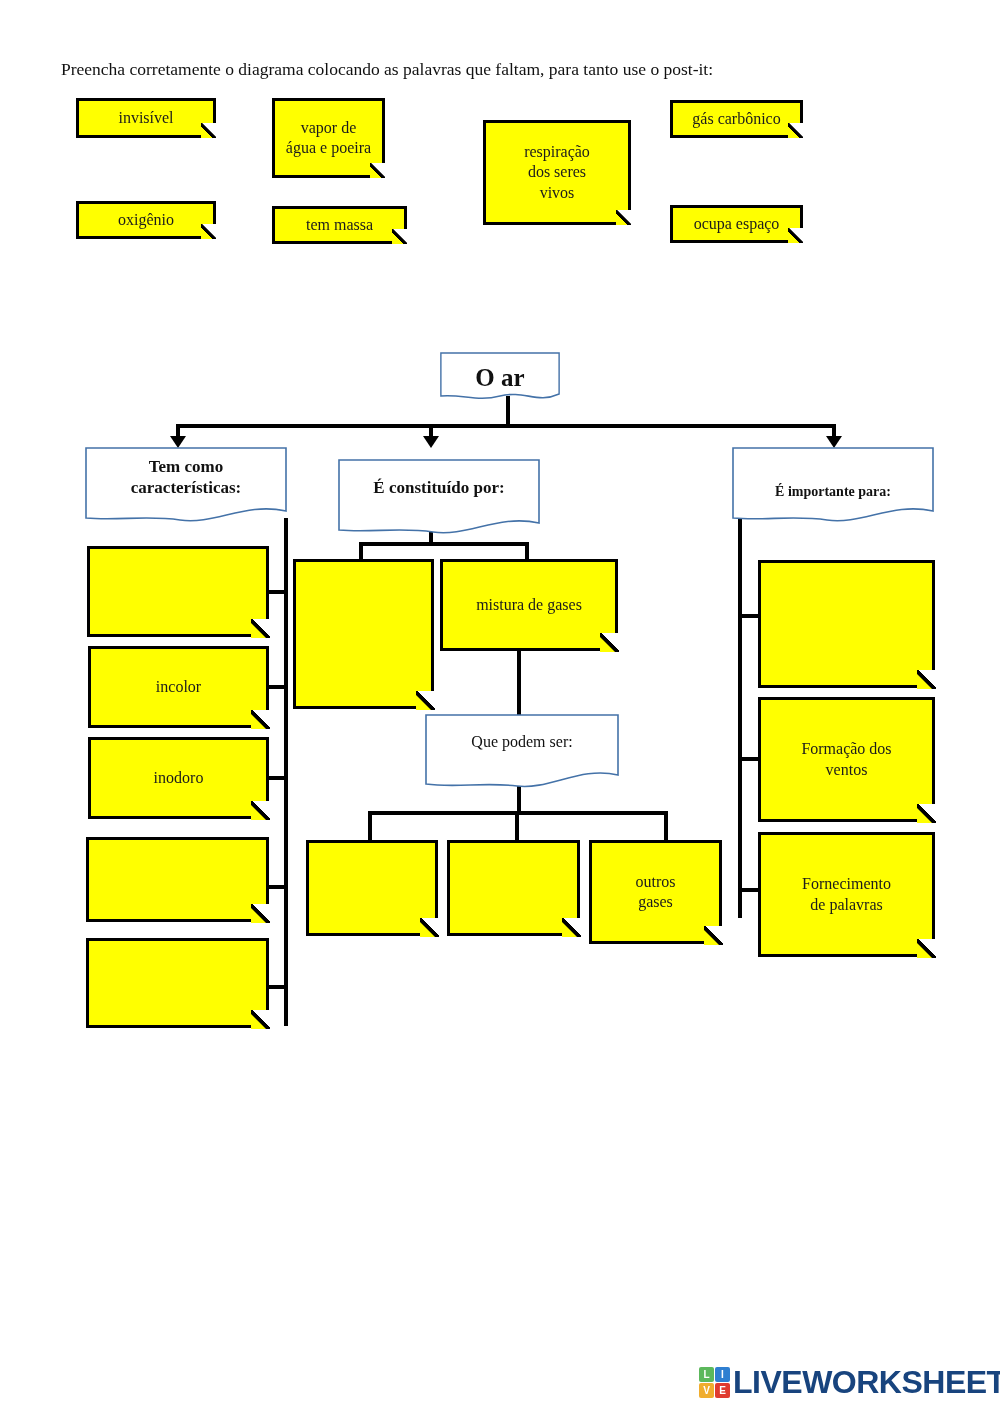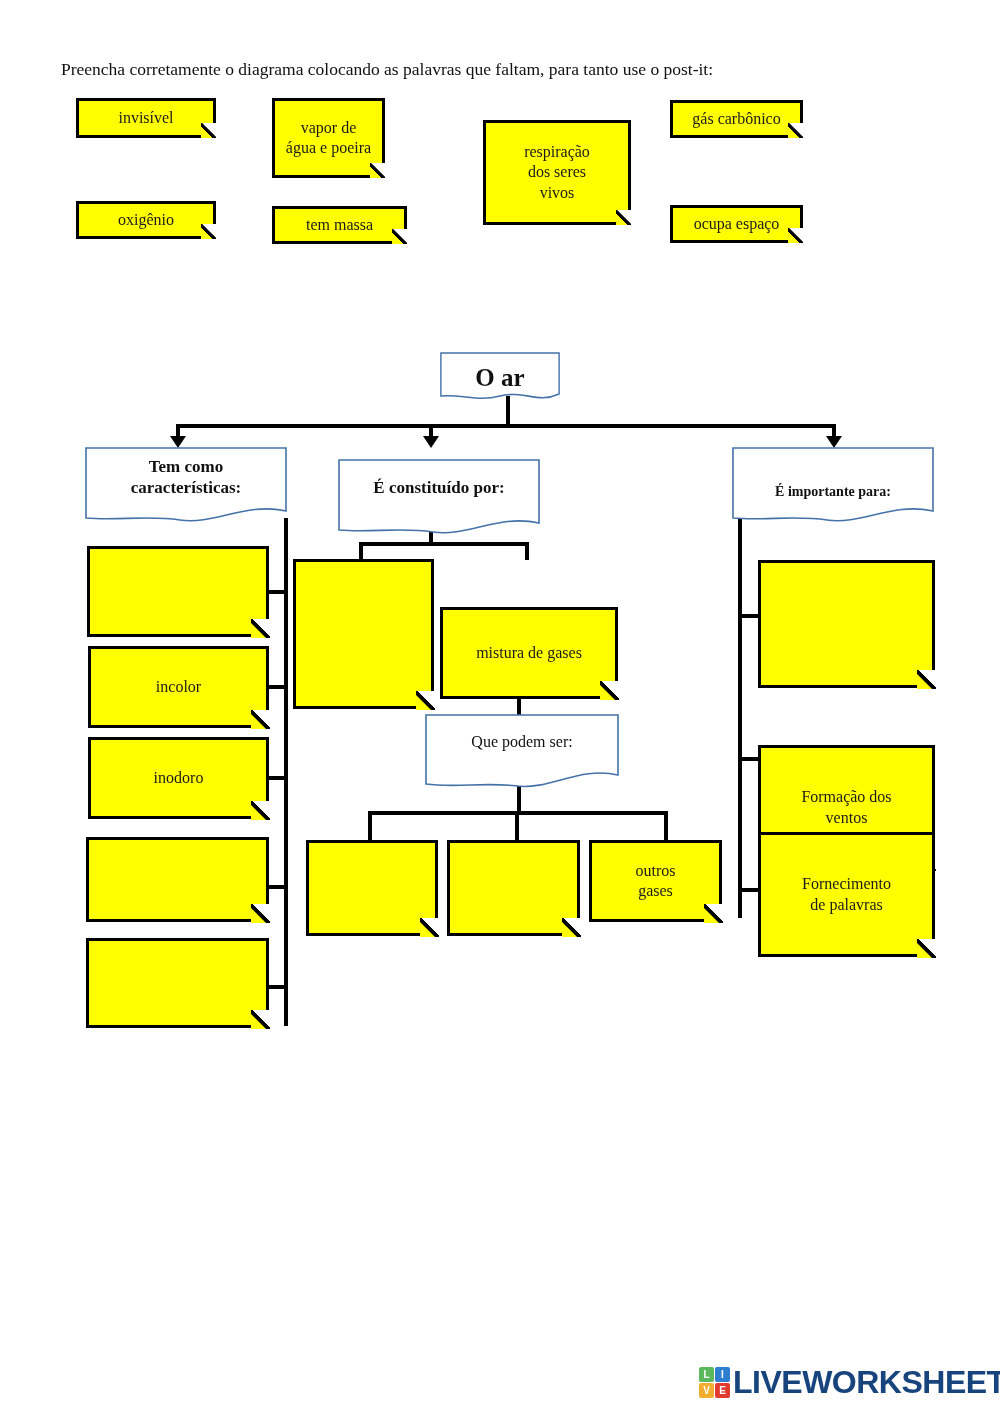--- a/index.html
+++ b/index.html
@@ -258,21 +258,21 @@
   </div>
 
   <div class="line v" style="left:429px; top:518px; height:26px;"></div>
   <div class="line h" style="left:359px; top:542px; width:170px;"></div>
   <div class="line v" style="left:359px; top:542px; height:18px;"></div>
   <div class="line v" style="left:525px; top:542px; height:18px;"></div>
 
   <div class="postit" style="left:293px; top:559px; width:141px; height:150px;">
     <span class="txt"></span>
   </div>
-  <div class="postit" style="left:440px; top:559px; width:178px; height:92px;margin-top:48px;">
+  <div class="postit" style="left:440px; top:559px; width:178px; height:92px;">
     <span class="txt">mistura de gases</span>
   </div>
 
   <div class="line v" style="left:517px; top:648px; height:68px;"></div>
 
   <div class="docbox" style="left:425px; top:714px; width:194px; height:73px;">
     <svg viewBox="0 0 194 73" preserveAspectRatio="none">
       <path d="M1,1 L193,1 L193,61 C155,52 125,76 92,72 C60,68 30,74 1,70 Z" fill="#ffffff" stroke="#4472a8" stroke-width="1.6"></path>
     </svg>
     <div class="label" style="top:18px; font-size:16px; font-weight:normal;">Que podem ser:</div>
@@ -283,34 +283,34 @@
   <div class="line v" style="left:368px; top:811px; height:30px;"></div>
   <div class="line v" style="left:515px; top:811px; height:30px;"></div>
   <div class="line v" style="left:664px; top:811px; height:30px;"></div>
 
   <div class="postit" style="left:306px; top:840px; width:132px; height:96px;">
     <span class="txt"></span>
   </div>
   <div class="postit" style="left:447px; top:840px; width:133px; height:96px;">
     <span class="txt"></span>
   </div>
-  <div class="postit" style="left:589px; top:840px; width:133px; height:82px;">
+  <div class="postit" style="left:589px; top:840px; width:133px; height:104px;">
     <span class="txt">outros
 gases</span>
   </div>
 
   <div class="line v" style="left:738px; top:518px; height:400px;"></div>
   <div class="line h" style="left:738px; top:614px; width:22px;"></div>
   <div class="line h" style="left:738px; top:757px; width:22px;"></div>
   <div class="line h" style="left:738px; top:888px; width:22px;"></div>
 
   <div class="postit" style="left:758px; top:560px; width:177px; height:128px;">
     <span class="txt"></span>
   </div>
-  <div class="postit" style="left:758px; top:697px; width:177px; height:125px;margin-top:48px;">
+  <div class="postit" style="left:758px; top:697px; width:177px; height:125px;">
     <span class="txt">Formação dos
 ventos</span>
   </div>
   <div class="postit" style="left:758px; top:832px; width:177px; height:125px;">
     <span class="txt">Fornecimento
 de palavras</span>
   </div>
 
   <div id="lw-logo">
     <div id="lw-tiles">

